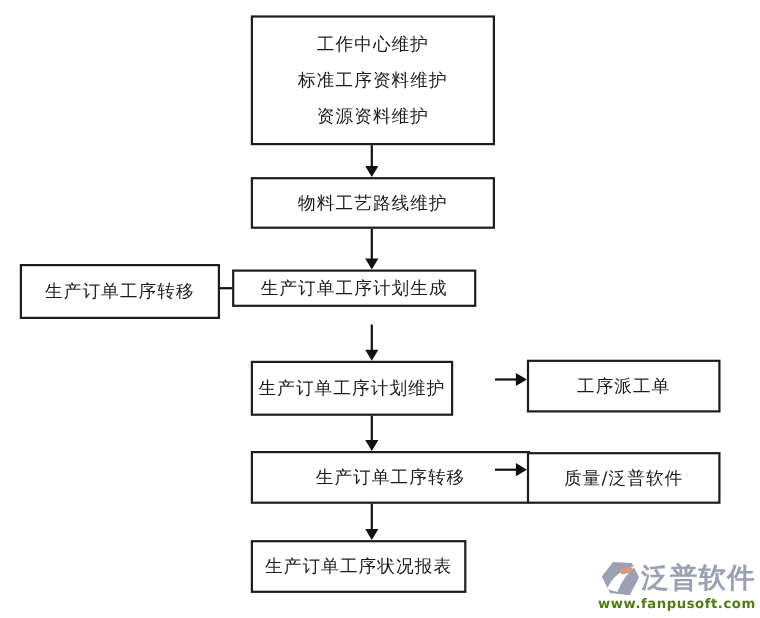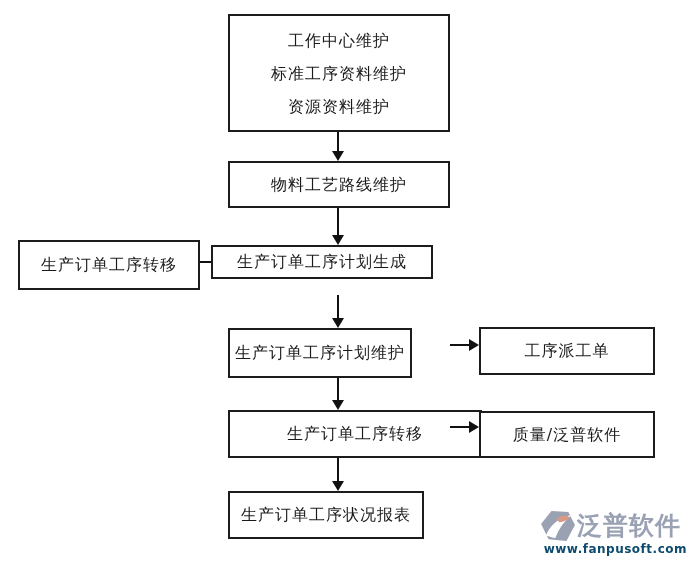--- a/index.html
+++ b/index.html
@@ -65,21 +65,21 @@
   .watermark {
     position: absolute;
     right: 4px;
     bottom: 6px;
     width: 146px;
     text-align: right;
   }
   .wm-top {
     display: flex;
     align-items: center;
-    justify-content: flex-start;
+    justify-content: flex-end;
     gap: 2px;
   }
   .wm-brand {
     font-size: 25px;
     font-weight: bold;
     letter-spacing: 1px;
     white-space: nowrap;
   }
   .wm-url {
     font-size: 12px;
@@ -160,16 +160,16 @@
     <div class="wm-top">
       <span style="display:inline-block; line-height:0;">
         <svg width="34" height="32" viewBox="0 0 36 34" xmlns="http://www.w3.org/2000/svg">
           <polygon points="11,1 29,2 36,16 27,33 8,31 0,15" fill="#99a1b3"></polygon>
           <path d="M5 27 Q13 9 33 5 Q21 14 15 30 Z" fill="#ffffff"></path>
           <path d="M17 9 Q25 3 31 8 Q25 13 19 13 Z" fill="#d89a85"></path>
         </svg>
       </span>
       <span class="wm-brand" style="color:#99a1b3;">泛普软件</span>
     </div>
-    <div class="wm-url" style="color:#0c4a6e;">www.fanpusoft.com</div>
+    <div class="wm-url" style="color:#4d7c0f;">www.fanpusoft.com</div>
   </div>
 
 </div>
 
 </body></html>

